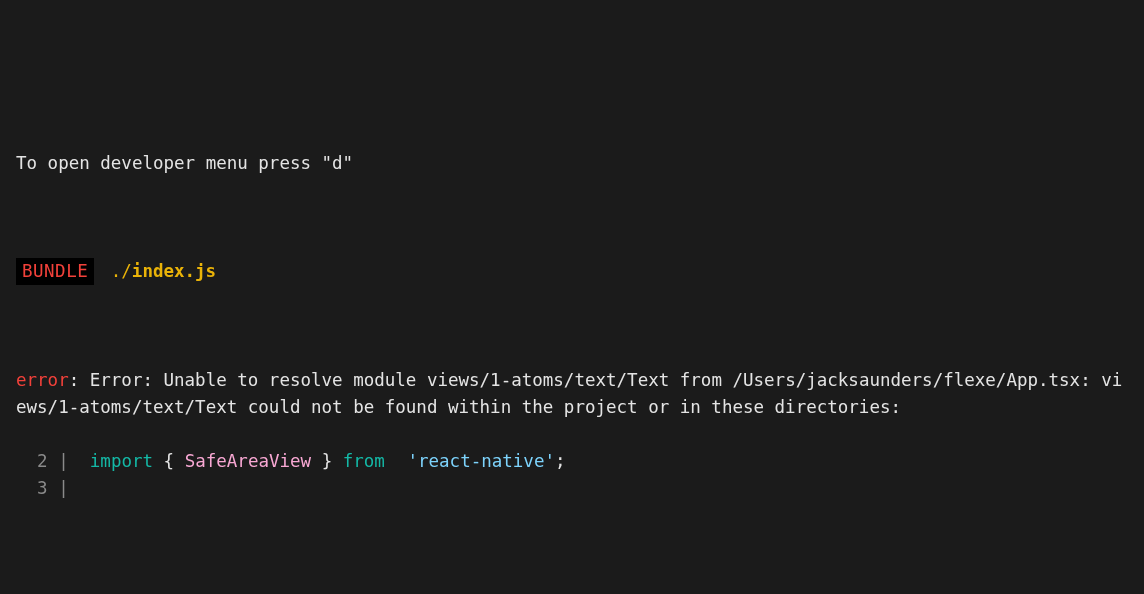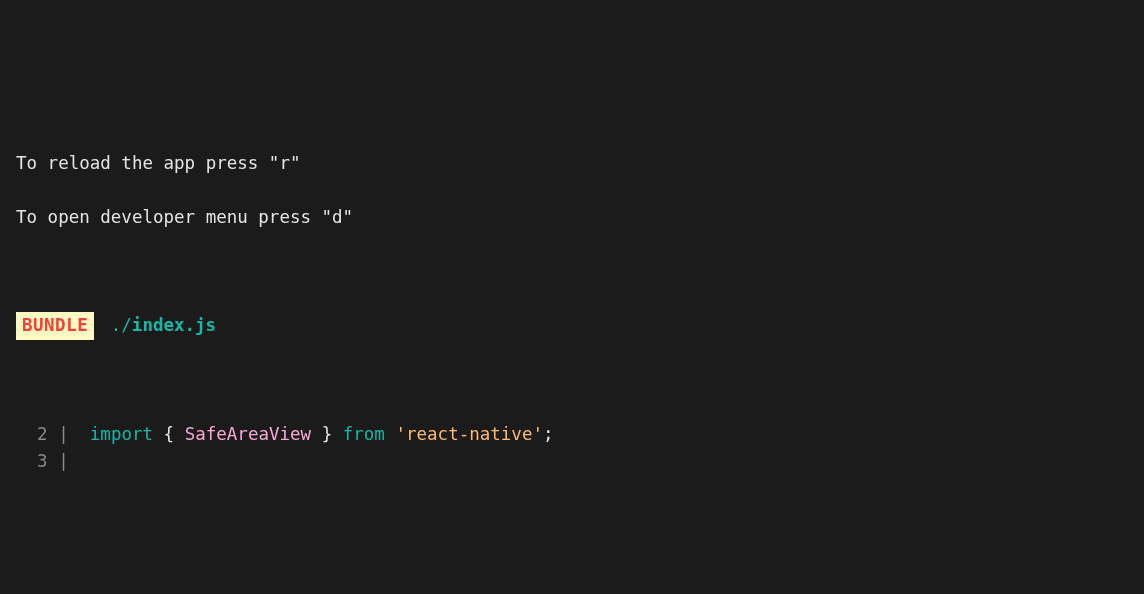--- a/index.html
+++ b/index.html
@@ -12,48 +12,48 @@
     padding: 14px 16px;
     width: 1144px;
     height: 594px;
     overflow: hidden;
     white-space: pre-wrap;
     word-break: break-all;
   }
   .gap { height: 1.55em; }
   .badge {
     display: inline-block;
-    background: #fef9c3;
+    background: #000000;
     color: #f2413a;
-    font-weight: bold;
+    font-weight: normal;
     padding: 0 6px 0 6px;
     margin-right: 6px;
     letter-spacing: 0.5px;
   }
-  .entry-path { color: #14b8a6; }
+  .entry-path { color: #eab308; }
   .entry-bold { font-weight: bold; }
   .err-label { color: #f2413a; }
   .lineno { color: #8a8a8a; }
   .pipe   { color: #8a8a8a; }
   .kw   { color: #14b8a6; }      
   .punc { color: #e4e4e4; }
   .type { color: #f9a8d4; }      
-  .str  { color: #fdba74; }
+  .str  { color: #7dd3fc; margin-left: 12px; }
   .code-row { white-space: pre; }
 </style>
 </head>
 <body>
 
 
 
 <div>
-<div>To reload the app press "r"</div>
 <div>To open developer menu press "d"</div>
 <div class="gap"></div>
 <div><span class="badge">BUNDLE</span><span class="entry-path"> <span>./</span><span class="entry-bold">index.js</span></span></div>
 <div class="gap"></div>
+<div><span class="err-label">error</span><span>: Error: Unable to resolve module views/1-atoms/text/Text from /Users/jacksaunders/flexe/App.tsx: views/1-atoms/text/Text could not be found within the project or in these directories:</span></div>
 <div id="code-block"><div class="code-row"><span class="lineno"> </span> <span class="lineno">2</span> <span class="pipe">|</span>  <span class="kw">import</span> <span class="punc">{</span> <span class="type">SafeAreaView</span> <span class="punc">}</span> <span class="kw">from</span> <span class="str">'react-native'</span><span class="punc">;</span></div><div class="code-row"><span class="lineno"> </span> <span class="lineno">3</span> <span class="pipe">|</span>  </div></div>
 
 
 </div>
 
 
 
 
 </body></html>

